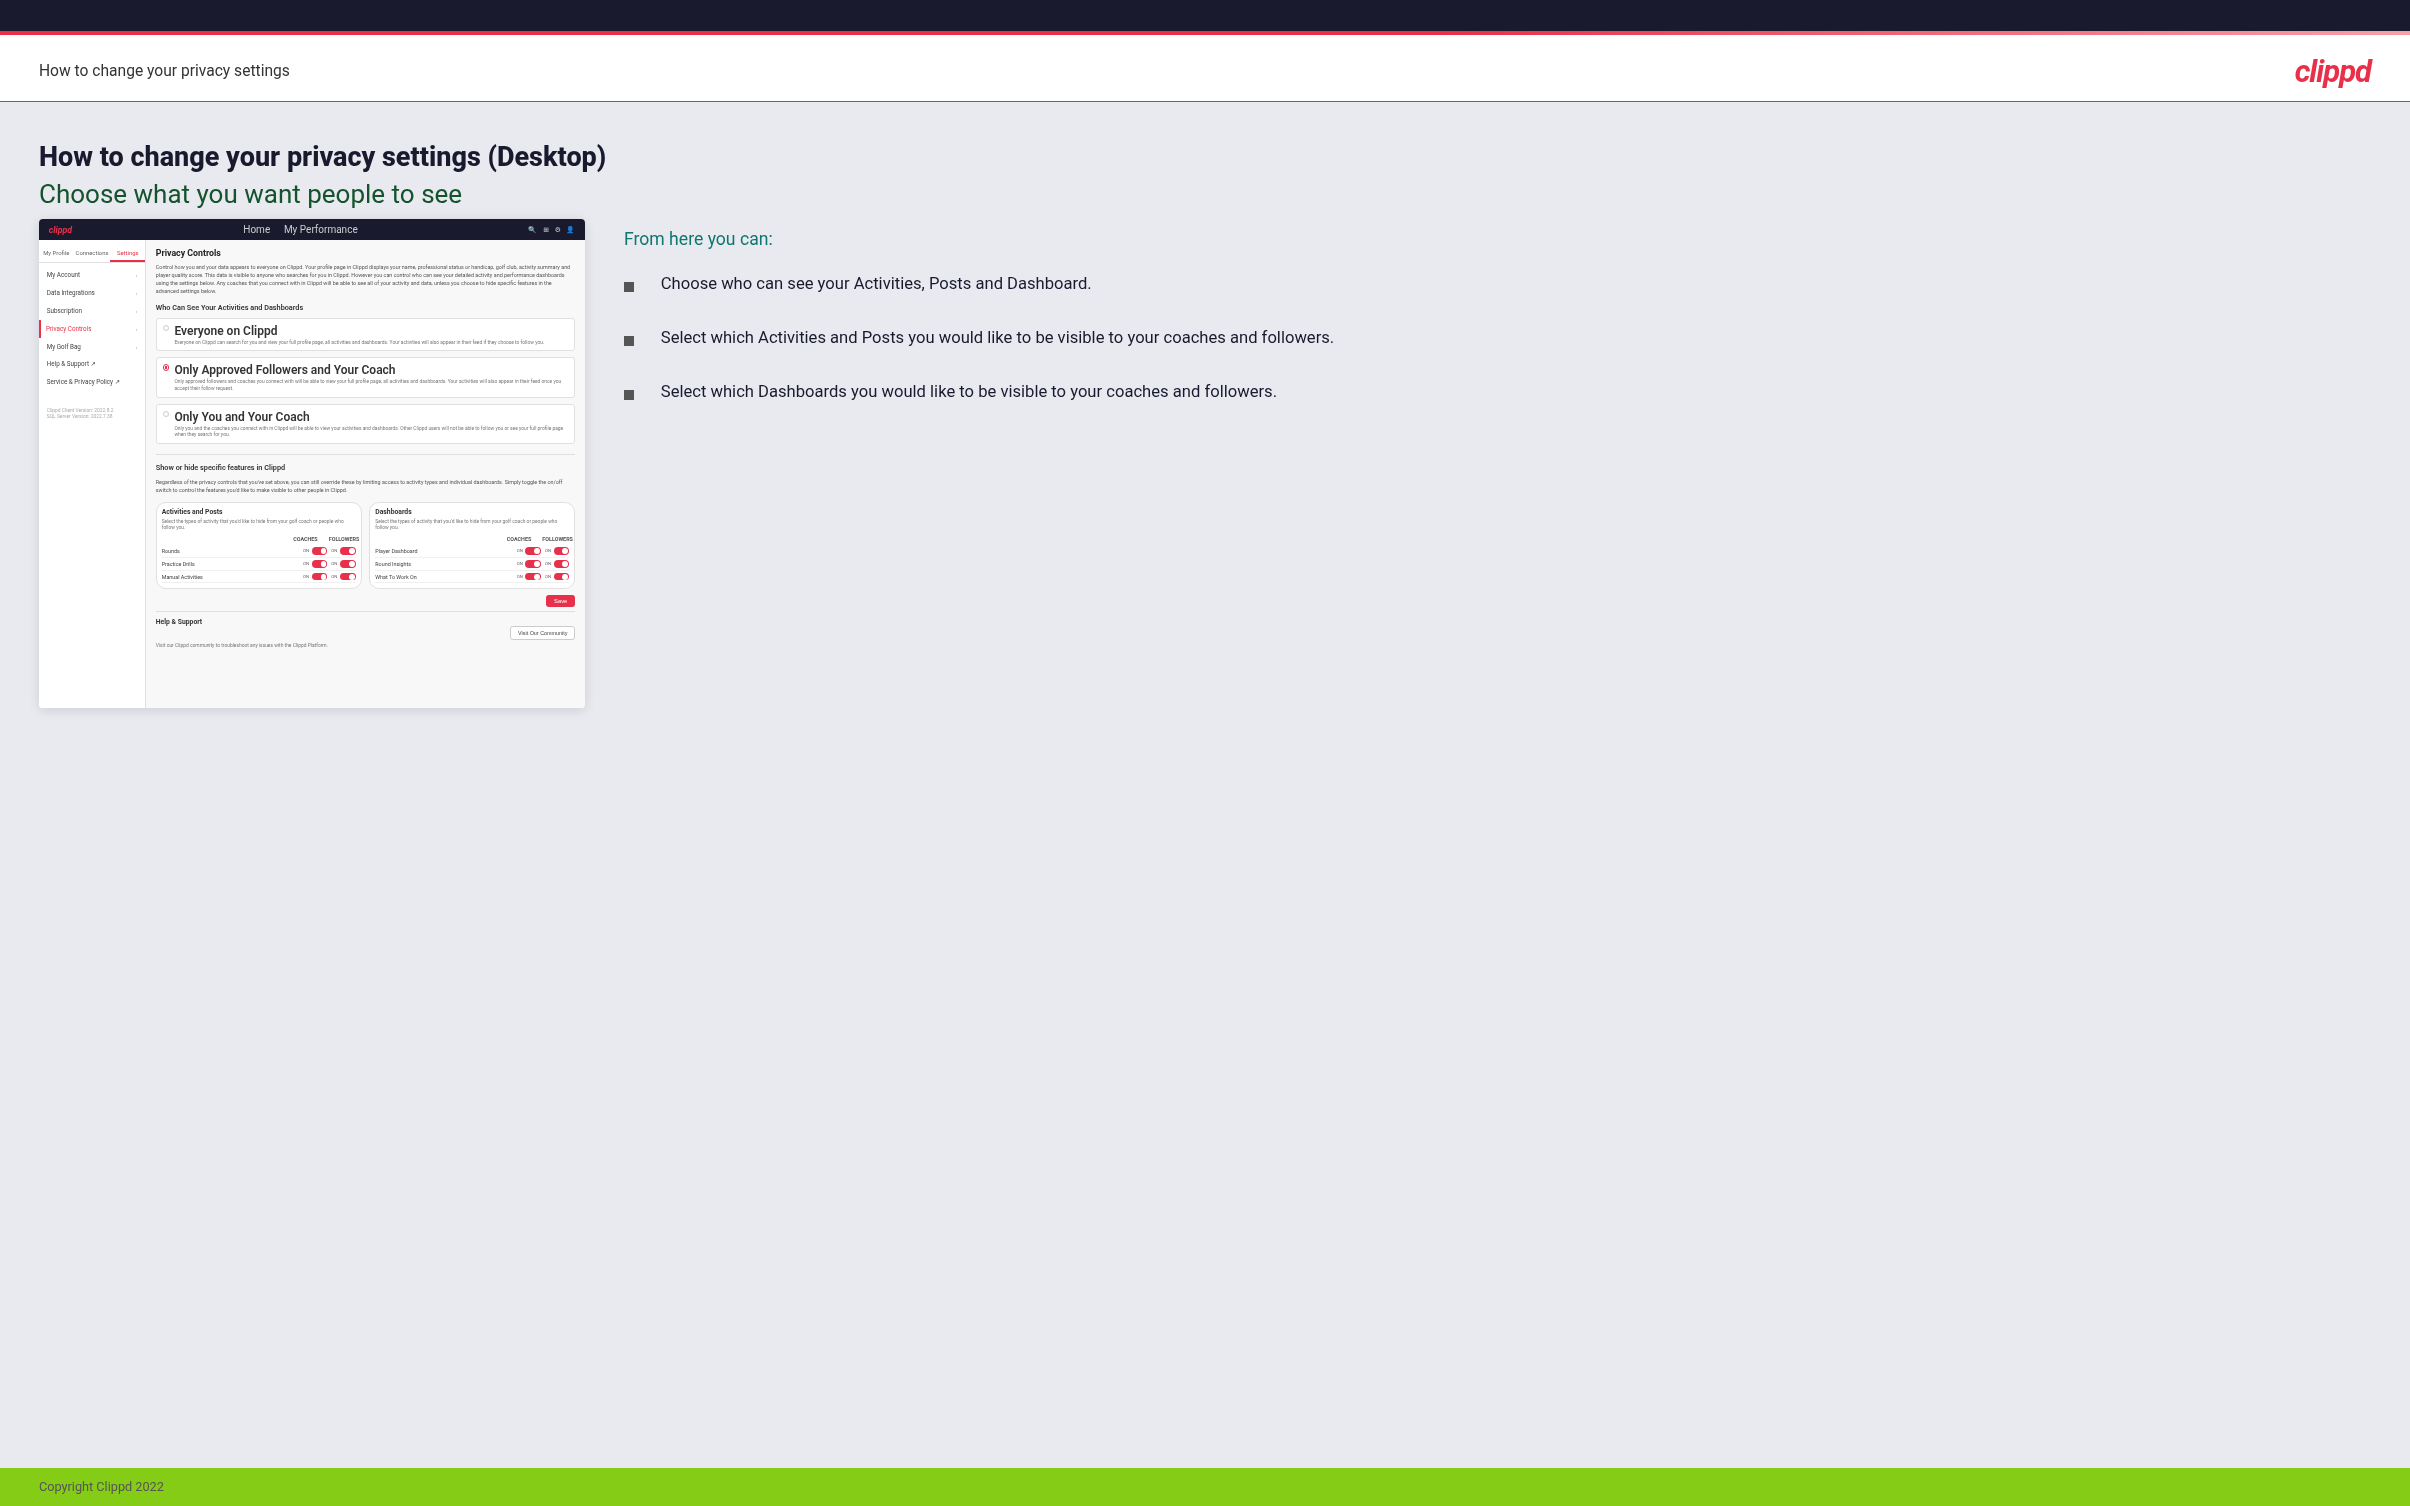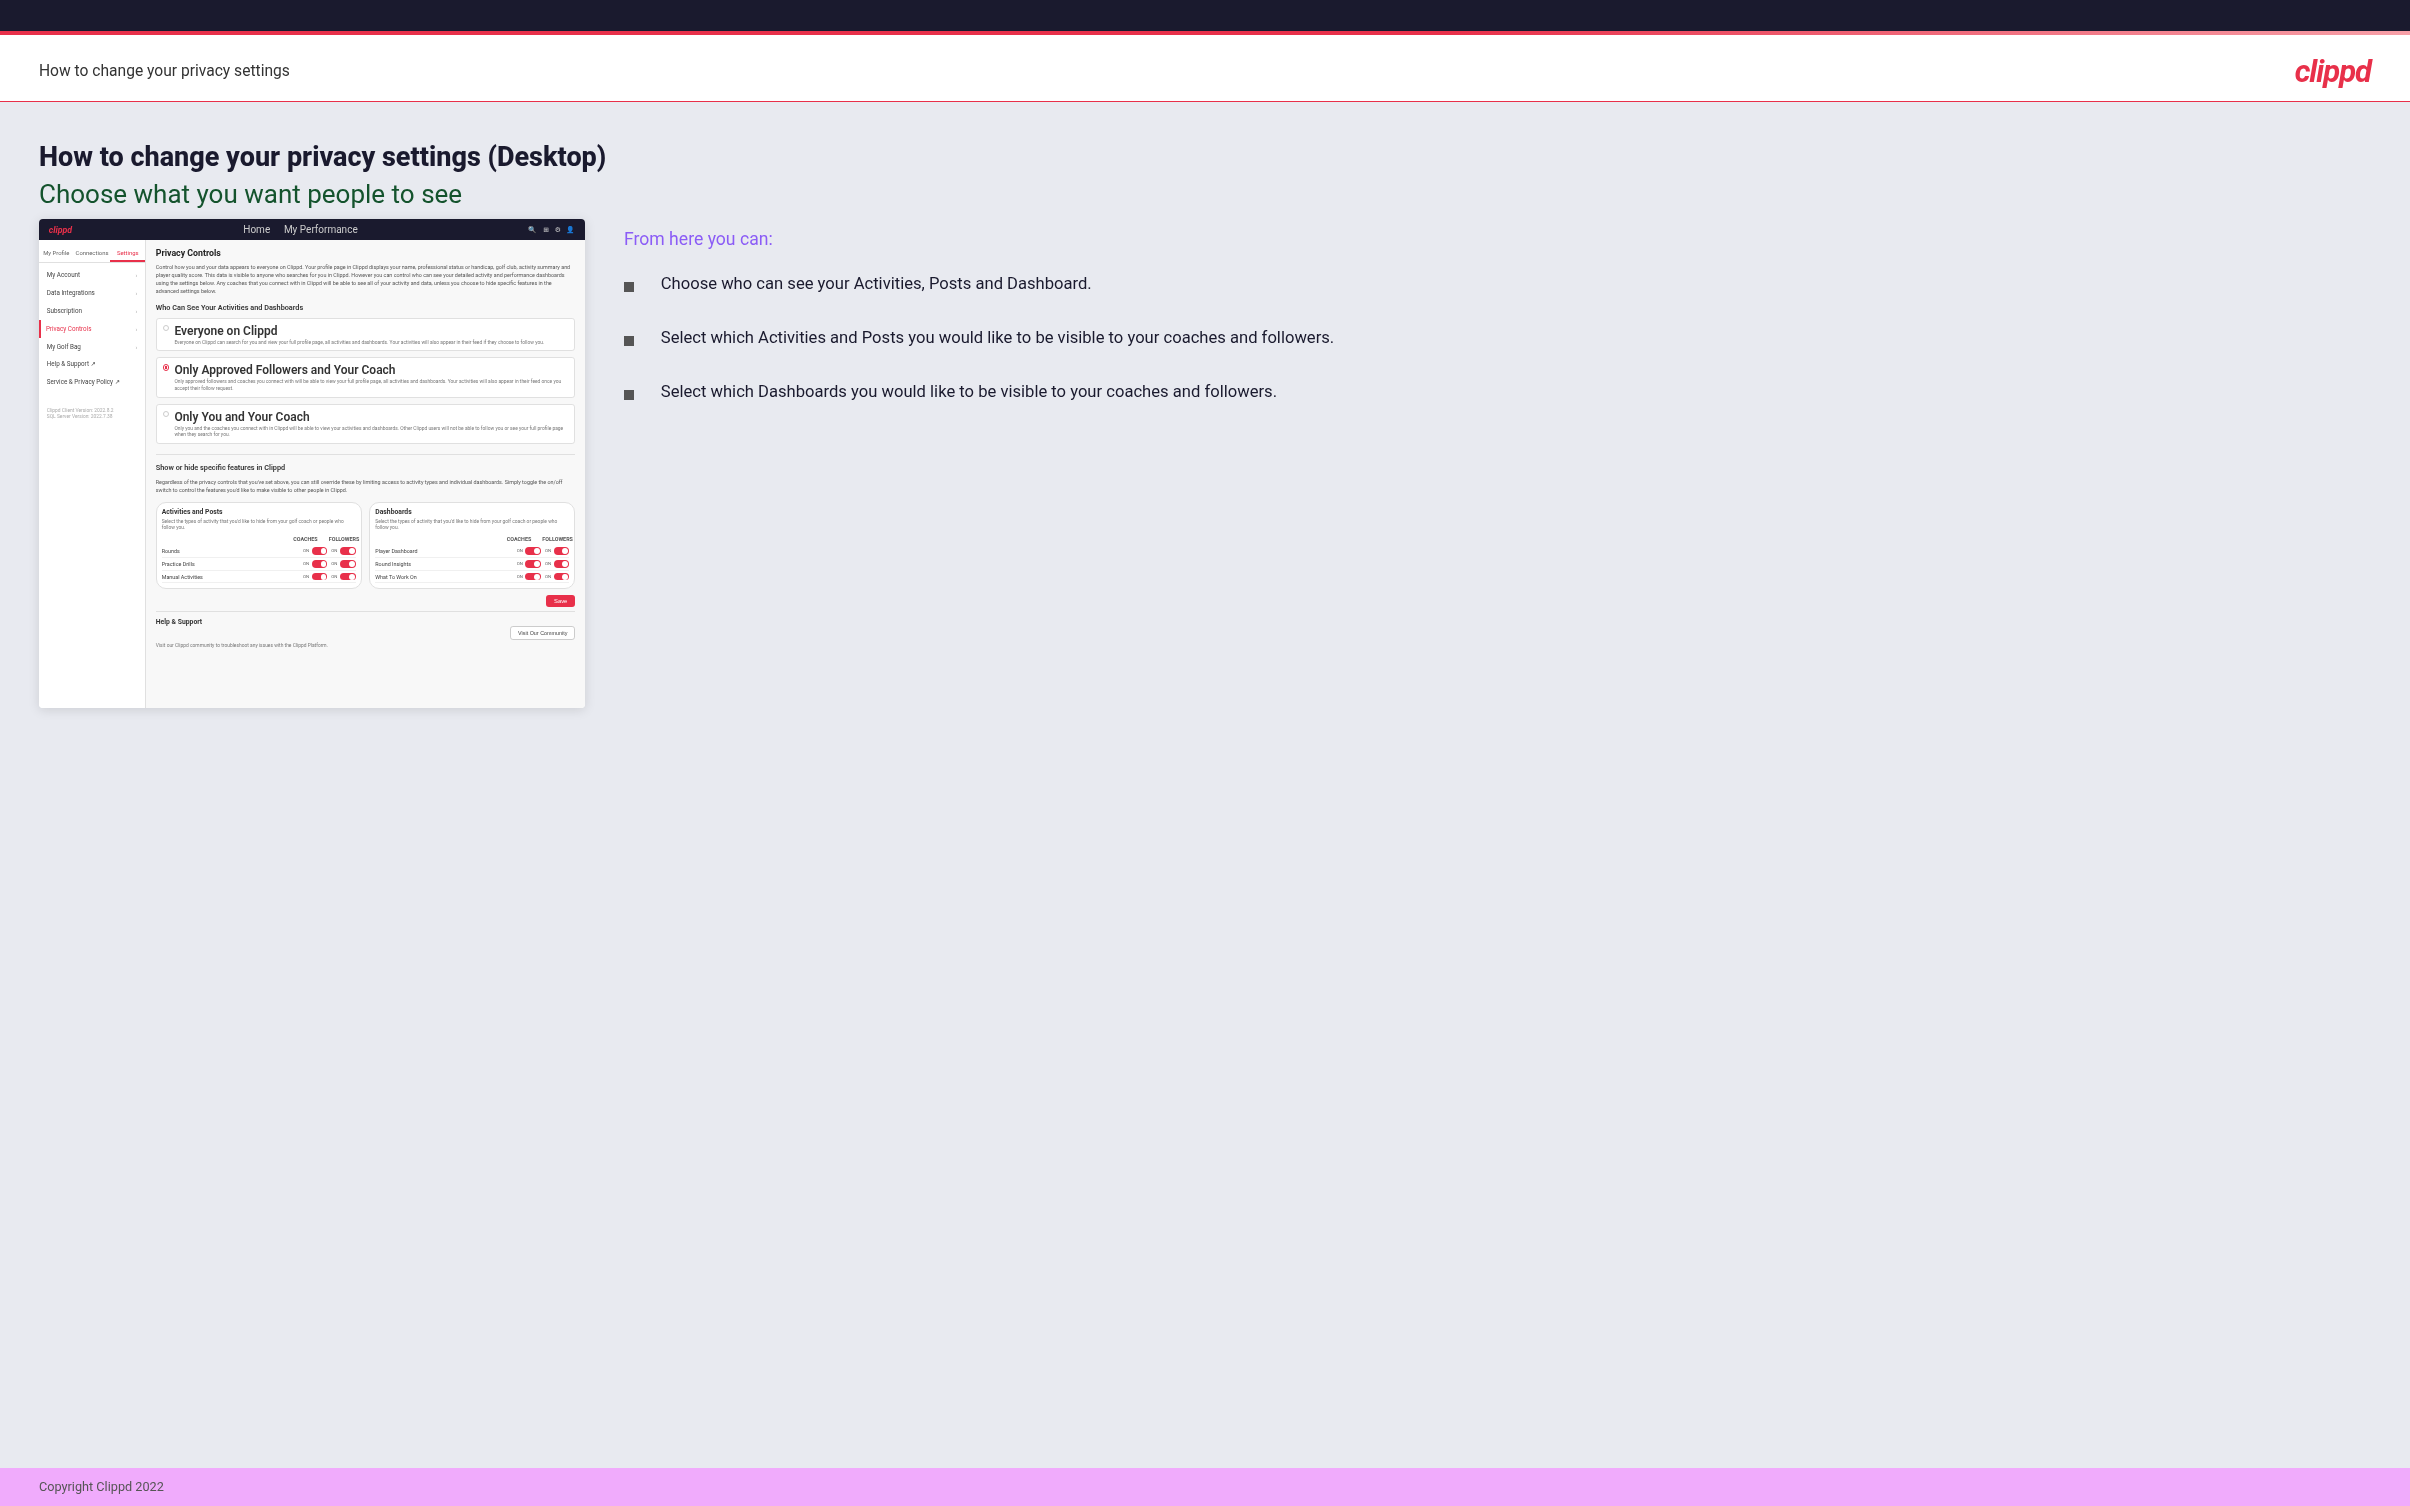--- a/index.html
+++ b/index.html
@@ -379,21 +379,21 @@
 
     
     .right-panel {
       flex: 1;
       padding-top: 9.8px;
     }
 
     .right-panel-intro {
       font-size: 17.6px;
       font-weight: 400;
-      color: #8b5cf6;
+      color: #0f766e;
       margin-bottom: 23.4px;
     }
 
     .bullet-list {
       list-style: none;
       display: flex;
       flex-direction: column;
       gap: 29px;
     }
 
@@ -415,21 +415,21 @@
       font-size: 16.6px;
       color: #1a1a2e;
       line-height: 1.5;
     }
 
     
     .footer {
       padding: 11.7px 39px;
       font-size: 12.7px;
       color: #555;
-      background: #f0abfc;
+      background: #84cc16;
     }
   </style>
 </head>
 <body>
 
 <div class="top-bar">
   <div class="top-bar-accent"></div>
 </div>
 
 <div class="header">

